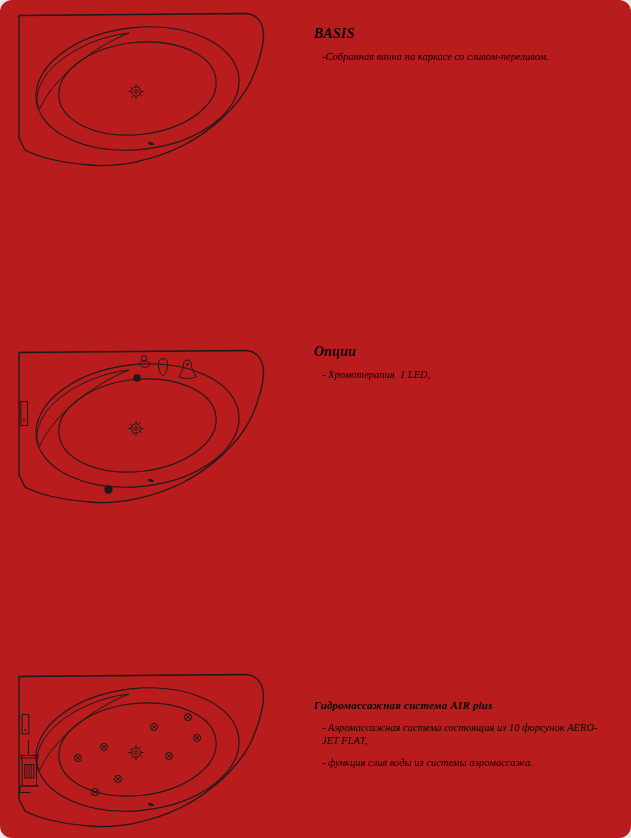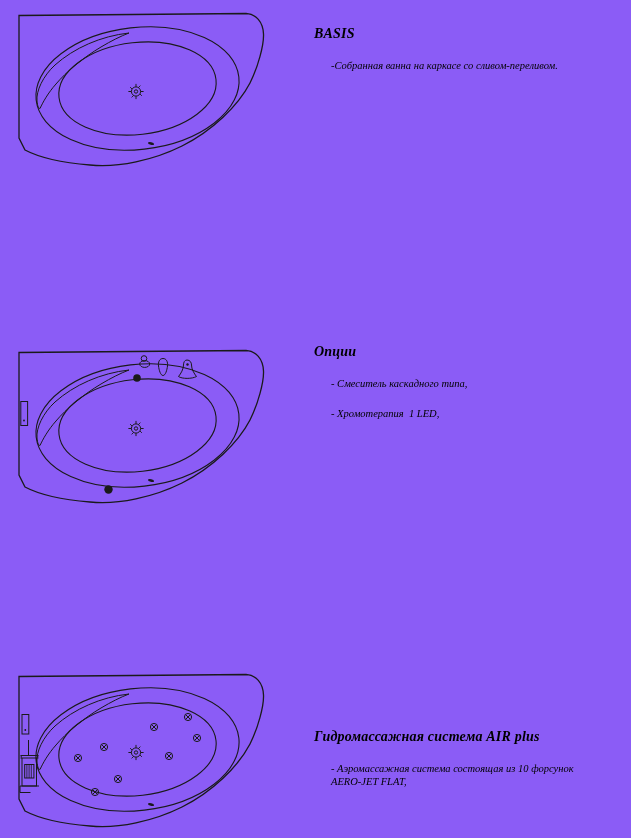--- a/index.html
+++ b/index.html
@@ -1,38 +1,39 @@
 <!DOCTYPE html>
 <html><head>
 <meta charset="utf-8">
 <style>
   html,body{margin:0;padding:0;background:#e8e8e8;}
   .page{
     position:relative;
     width:631px;height:838px;
-    background:#8b5cf6;
+    background:#b91c1c;
     overflow:hidden;
     font-family:"Liberation Serif","DejaVu Serif",serif;
     color:#000;
     margin:0 auto;
+    border-radius:12px;
   }
   .figure{position:absolute;}
   .figure svg{display:block;}
   .textblock{position:absolute;left:314px;width:306px;}
   .textblock h2{
     margin:0 0 5px 0;
     font-size:14px;
     line-height:16px;
     font-style:italic;
     font-weight:bold;
     letter-spacing:0.2px;
   }
-  .config--air h2{font-size:14px;margin-top:32px;}
+  .config--air h2{font-size:11px;}
   .textblock p.item{
-    margin:17px;
+    margin:8px;
     font-size:10.5px;
     line-height:13.4px;
     font-style:italic;
     white-space:pre-wrap;
   }
   .ink{stroke:#1a1a1a;fill:none;}
 </style>
 </head>
 <body>
 
@@ -115,21 +116,20 @@
                    C 177.5,18.5 178.5,16 181,16 Z"></path>
           <circle cx="181.5" cy="20.5" r="1.2" fill="#1a1a1a" stroke="none"></circle>
         </g>
 
         <circle cx="131" cy="34" r="3.8" fill="#1a1a1a"></circle>
         <circle cx="102.5" cy="145.5" r="4.2" fill="#1a1a1a"></circle>
       </svg>
     </div>
     <div class="textblock" style="top:344px">
       <h2>Опции</h2>
-      <p class="item">- Смеситель каскадного типа,</p>
       <p class="item">- Хромотерапия  1 LED,</p>
     </div>
   </section>
 
   <section class="config config--air">
     <div class="figure" style="left:6px;top:668px">
       <svg width="262" height="170" viewBox="0 0 262 170">
         <use href="#tub-base"></use>
 
         <g class="ink" stroke-width="1">
@@ -152,16 +152,17 @@
         <use href="#jet-glyph" x="98" y="79"></use>
         <use href="#jet-glyph" x="72" y="90"></use>
         <use href="#jet-glyph" x="163" y="88"></use>
         <use href="#jet-glyph" x="112" y="111"></use>
         <use href="#jet-glyph" x="89" y="124"></use>
       </svg>
     </div>
     <div class="textblock" style="top:697px">
       <h2>Гидромассажная система AIR plus</h2>
       <p class="item">- Аэромассажная система состоящая из 10 форсунок AERO-JET FLAT,</p>
+      <p class="item">- функция слив воды из системы аэромассажа.</p>
     </div>
   </section>
 
 </div>
 
 </body></html>

